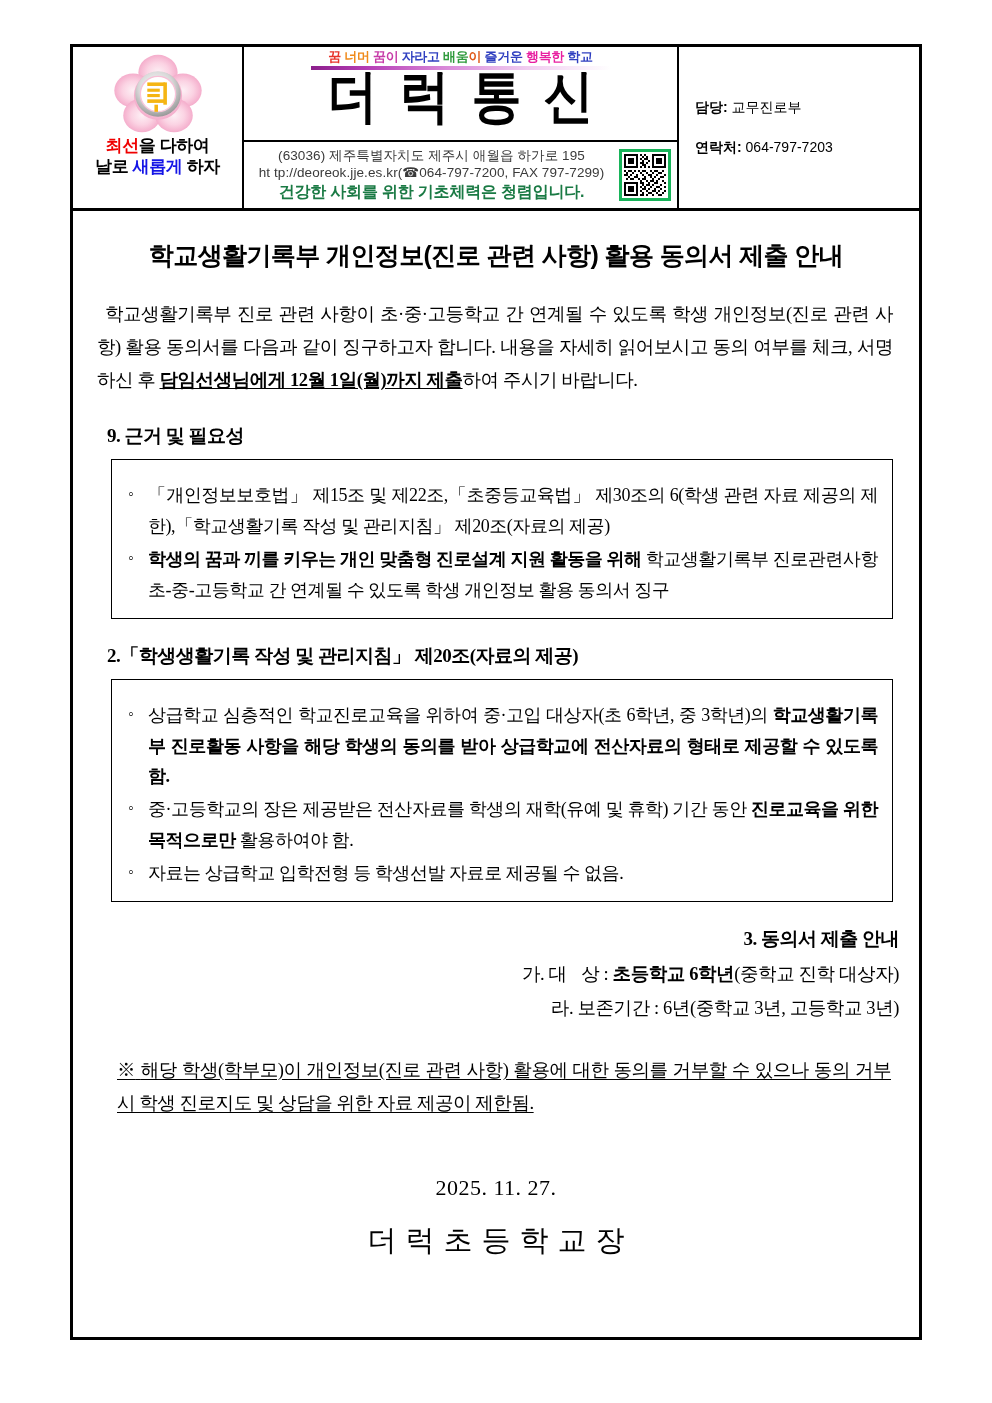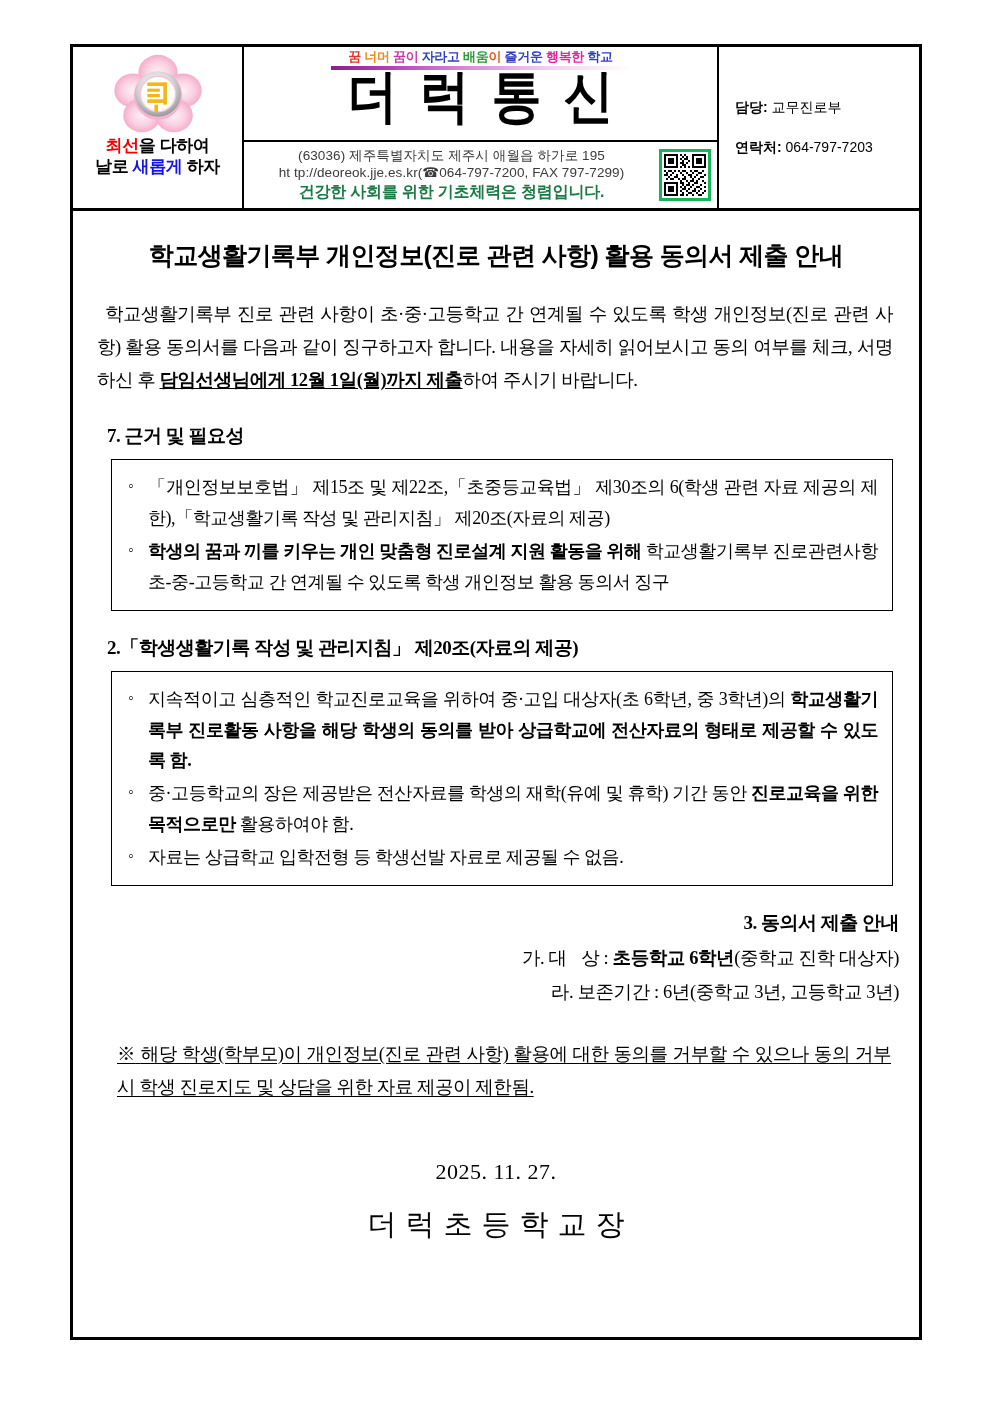--- a/index.html
+++ b/index.html
@@ -149,21 +149,21 @@
   .qr-box {
     width: 52px;
     height: 52px;
     border: 3px solid #18b45a;
     background: #fff;
     padding: 2px;
     flex: 0 0 auto;
   }
 
   .lh-contact {
-    width: 200px;
+    width: 240px;
     display: flex;
     flex-direction: column;
     justify-content: center;
     gap: 22px;
     padding-left: 16px;
   }
   .contact-row {
     font-family: "Liberation Sans", "DejaVu Sans", sans-serif;
     font-size: 14px;
     white-space: nowrap;
@@ -205,21 +205,21 @@
     letter-spacing: -0.5px;
     margin: 0 0 10px 14px;
   }
 
   .sec-box {
     border: 1.5px solid #000;
     padding: 12px 14px 12px 12px;
     margin: 0 6px 24px 18px;
   }
 
-  ul.bullets { list-style: none; }
+  ul.bullets { list-style: none; margin-top: 8px; }
   ul.bullets > li {
     position: relative;
     padding-left: 24px;
     font-size: 18px;
     line-height: 1.72;
     letter-spacing: -0.45px;
     text-align: justify;
     margin-bottom: 2px;
   }
   ul.bullets > li::before {
@@ -458,32 +458,32 @@
         </div>
       </div>
     </div>
 
     <div class="body-area">
 
       <div class="doc-title">학교생활기록부 개인정보(진로 관련 사항) 활용 동의서 제출 안내</div>
 
       <p class="intro"><span>학교생활기록부 진로 관련 사항이 초·중·고등학교 간 연계될 수 있도록 학생 개인정보(진로 관련 사항) 활용 동의서를 다음과 같이 징구하고자 합니다. 내용을 자세히 읽어보시고 동의 여부를 체크, 서명하신 후 </span><span class="u-bold">담임선생님에게 12월 1일(월)까지 제출</span><span>하여 주시기 바랍니다.</span></p>
 
-      <div class="sec-head">7. 근거 및 필요성</div>
+      <div class="sec-head">9. 근거 및 필요성</div>
       <div class="sec-box">
         <ul class="bullets">
           <li><span>「개인정보보호법」 제15조 및 제22조,「초중등교육법」 제30조의 6(학생 관련 자료 제공의 제한),「학교생활기록 작성 및 관리지침」 제20조(자료의 제공)</span></li>
           <li><span class="b">학생의 꿈과 끼를 키우는 개인 맞춤형 진로설계 지원 활동을 위해</span><span> 학교생활기록부 진로관련사항 초-중-고등학교 간 연계될 수 있도록 학생 개인정보 활용 동의서 징구</span></li>
         </ul>
       </div>
 
       <div class="sec-head">2.「학생생활기록 작성 및 관리지침」 제20조(자료의 제공)</div>
       <div class="sec-box">
         <ul class="bullets">
-          <li><span>지속적이고 심층적인 학교진로교육을 위하여 중·고입 대상자(초 6학년, 중 3학년)의 </span><span class="b">학교생활기록부 진로활동 사항을 해당 학생의 동의를 받아 상급학교에 전산자료의 형태로 제공할 수 있도록 함.</span></li>
+          <li><span>상급학교 심층적인 학교진로교육을 위하여 중·고입 대상자(초 6학년, 중 3학년)의 </span><span class="b">학교생활기록부 진로활동 사항을 해당 학생의 동의를 받아 상급학교에 전산자료의 형태로 제공할 수 있도록 함.</span></li>
           <li><span>중·고등학교의 장은 제공받은 전산자료를 학생의 재학(유예 및 휴학) 기간 동안 </span><span class="b">진로교육을 위한 목적으로만 </span><span>활용하여야 함.</span></li>
           <li><span>자료는 상급학교 입학전형 등 학생선발 자료로 제공될 수 없음.</span></li>
         </ul>
       </div>
 
       <div class="sec3">
         <div class="sec3-head">3. 동의서 제출 안내</div>
 
         <div class="sec3-item">
           <span>가.</span>

